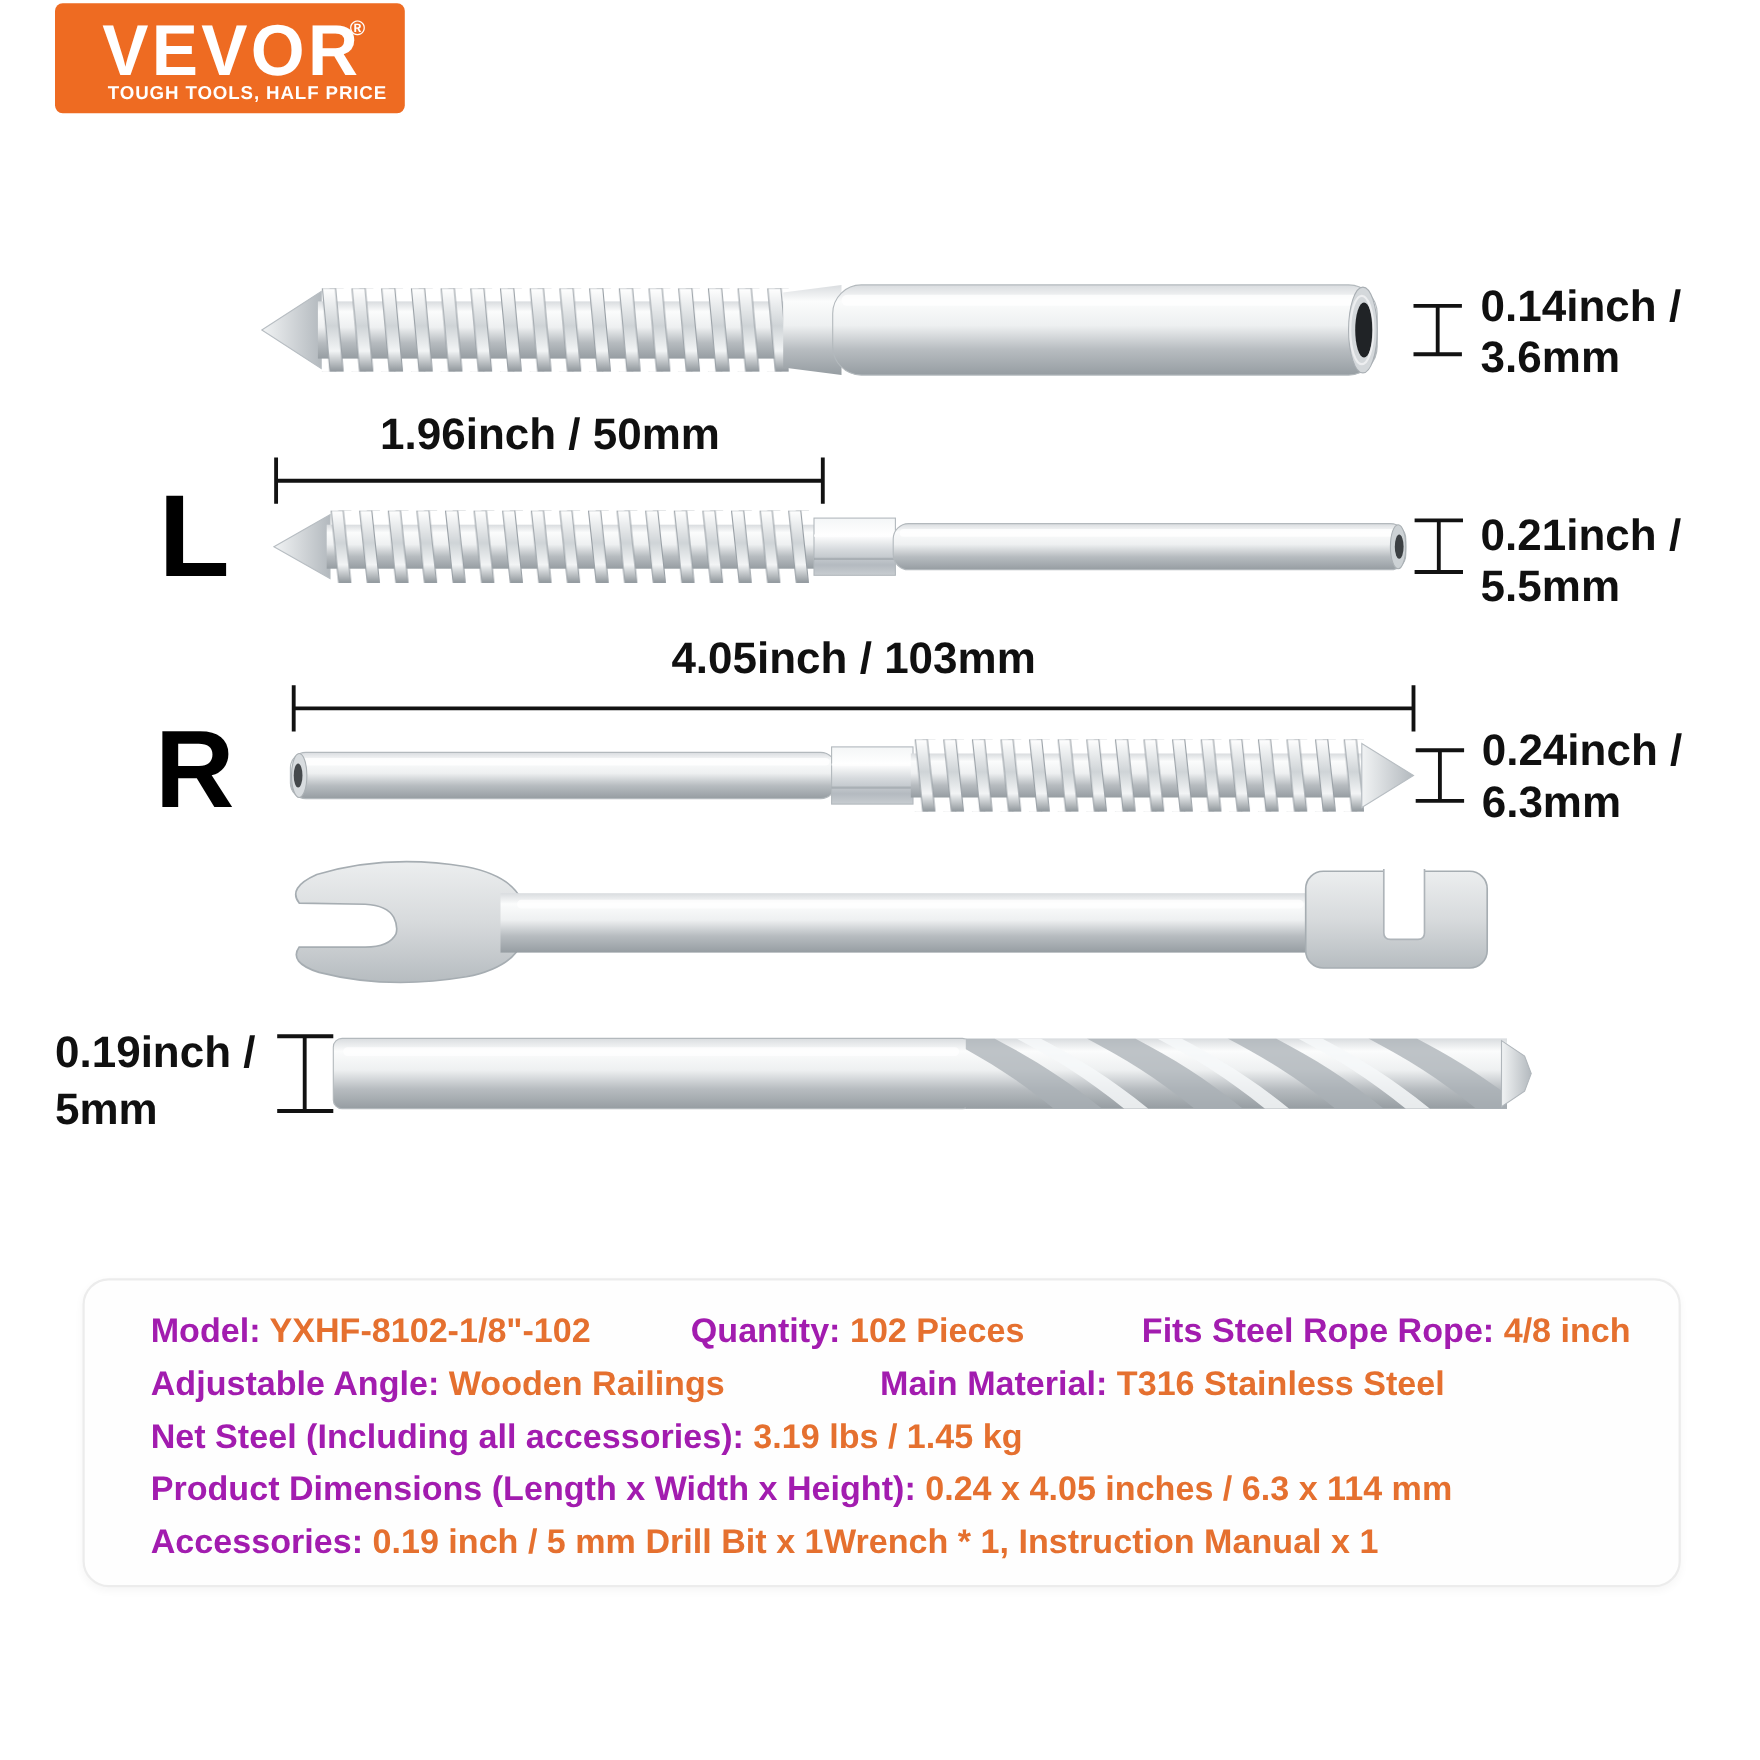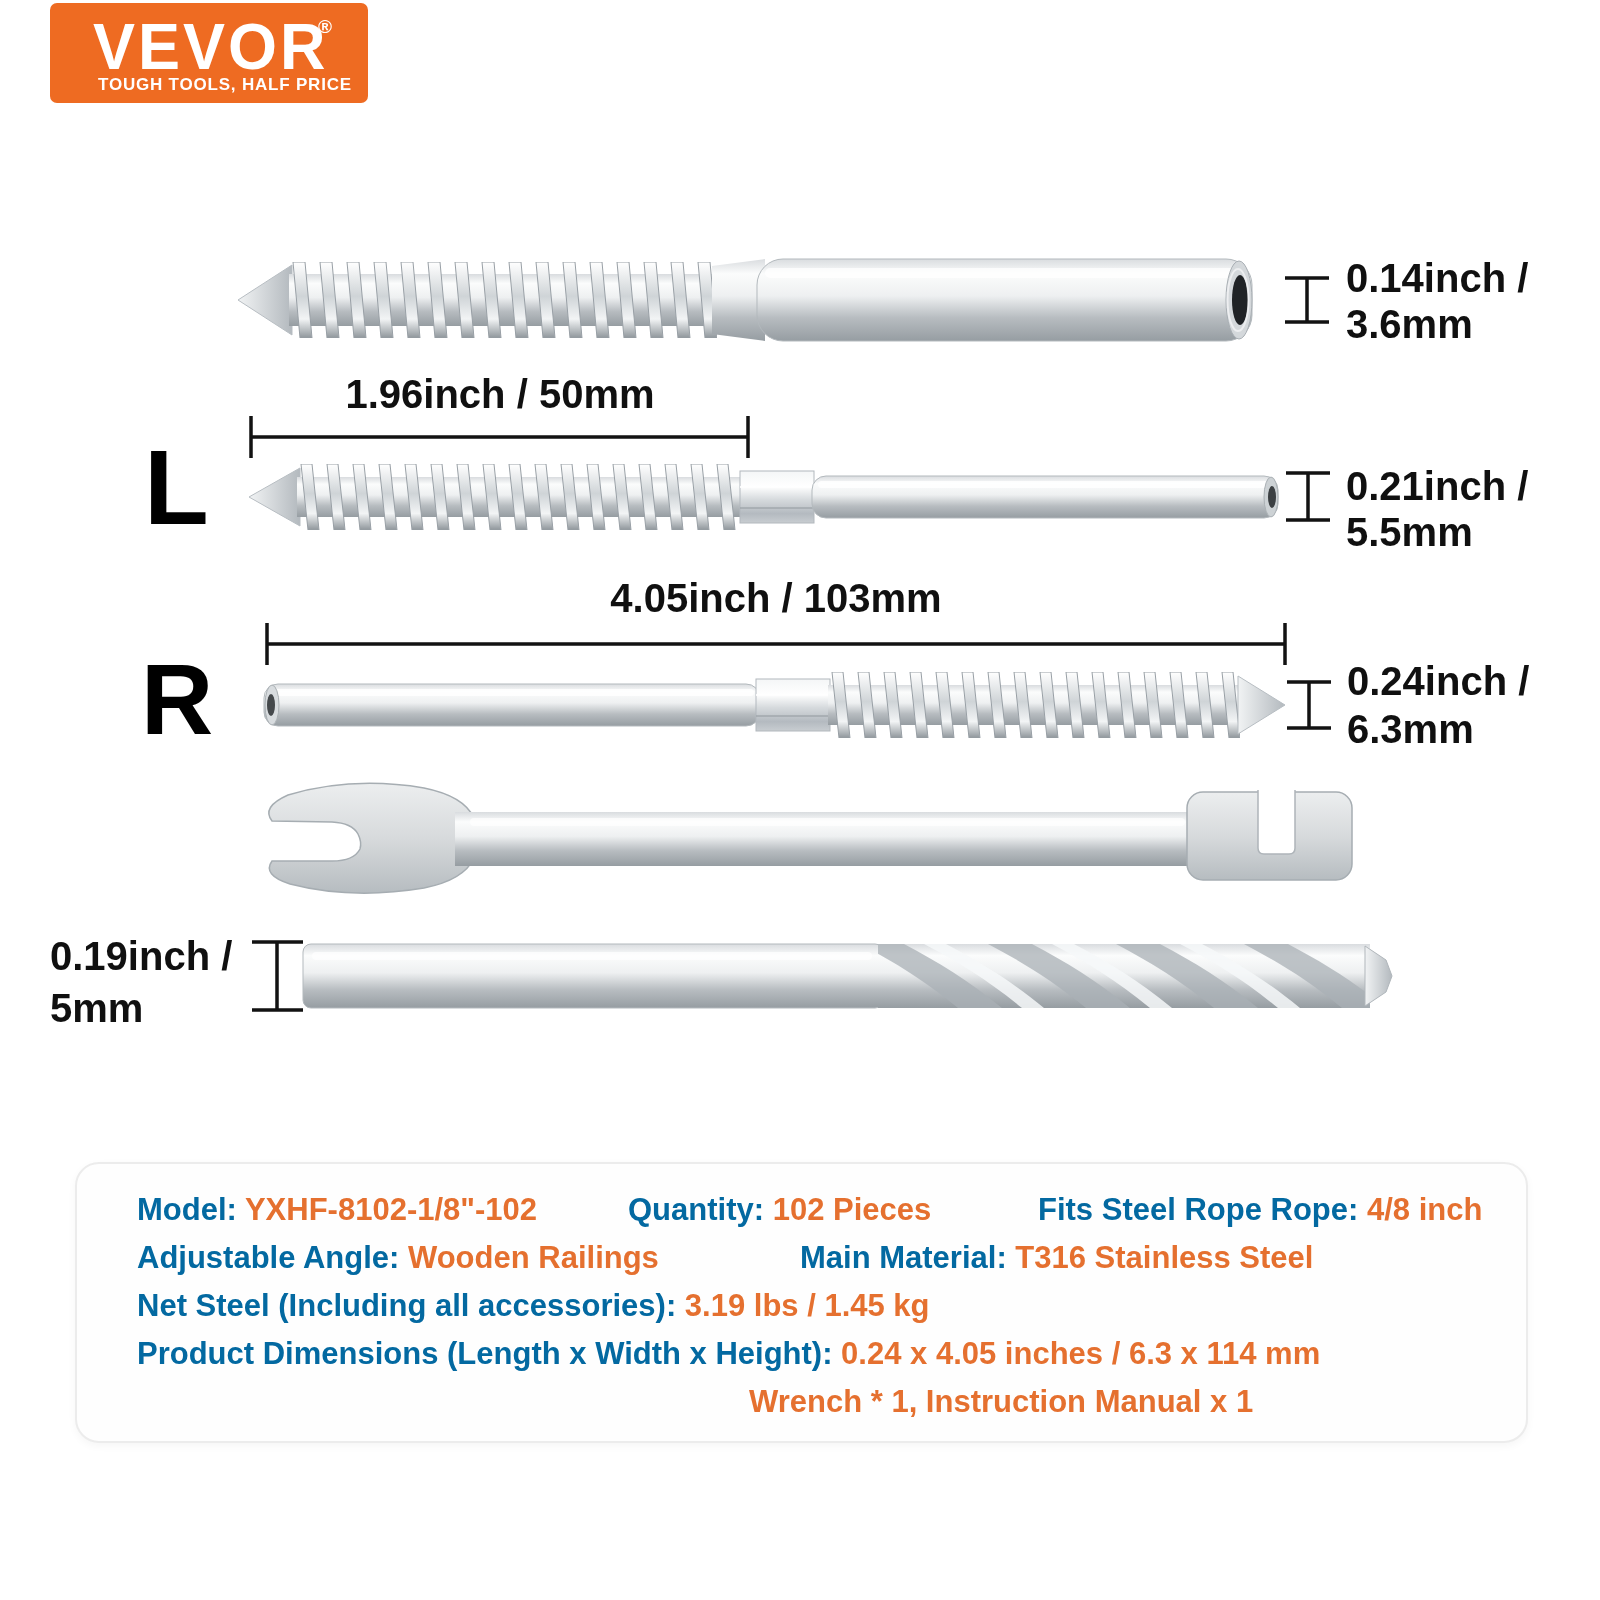--- a/index.html
+++ b/index.html
@@ -20,21 +20,21 @@
   text.biglabel{font-family:"Liberation Sans",sans-serif;font-weight:bold;fill:#000000;}
   .marker{stroke:#121212;stroke-width:3.5;fill:none;}
 
   
   .panel{position:absolute;left:75px;top:1162px;width:1453px;height:281px;background:#fefefe;
          border:2px solid #ececec;border-radius:24px;box-sizing:border-box;
          box-shadow:0 3px 8px rgba(0,0,0,0.04);}
   .line{position:absolute;left:60px;right:20px;height:48px;}
   .l1{top:22px}.l2{top:70px}.l3{top:118px}.l4{top:166px}.l5{top:214px}
   .pair{position:absolute;top:0;white-space:nowrap;font-size:31px;line-height:48px;font-weight:bold;}
-  .pair .k{color:#0369a1;}
+  .pair .k{color:#a21caf;}
   .pair .v{color:#E5702F;}
 </style>
 </head>
 <body>
 
 <div class="canvas">
 
   <div class="logo">
     <span class="brand">VEVOR</span>
     <span class="reg">®</span>
@@ -205,19 +205,22 @@
       <div class="pair" style="left:0">
         <span class="k">Net Steel (Including all accessories): </span><span class="v">3.19 lbs / 1.45 kg</span>
       </div>
     </div>
     <div class="line l4">
       <div class="pair" style="left:0">
         <span class="k">Product Dimensions (Length x Width x Height): </span><span class="v">0.24 x 4.05 inches / 6.3 x 114 mm</span>
       </div>
     </div>
     <div class="line l5">
+      <div class="pair" style="left:0">
+        <span class="k">Accessories: </span><span class="v">0.19 inch / 5 mm Drill Bit x 1</span>
+      </div>
       <div class="pair" style="left:612px">
         <span class="k"></span><span class="v">Wrench * 1, Instruction Manual x 1</span>
       </div>
     </div>
   </div>
 
 </div>
 
 </body></html>

